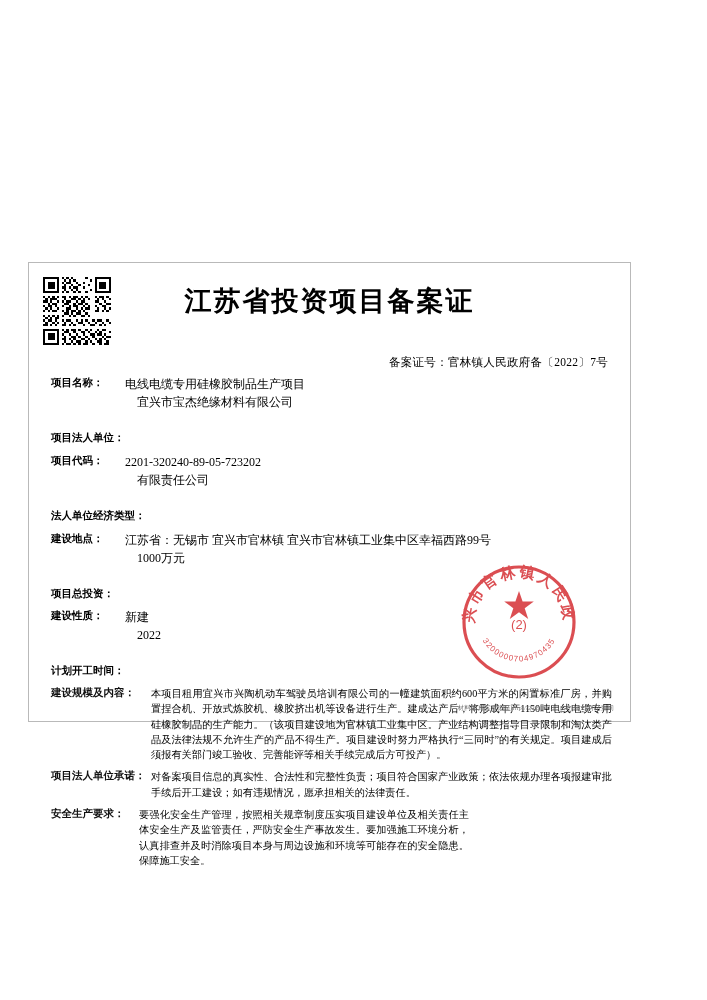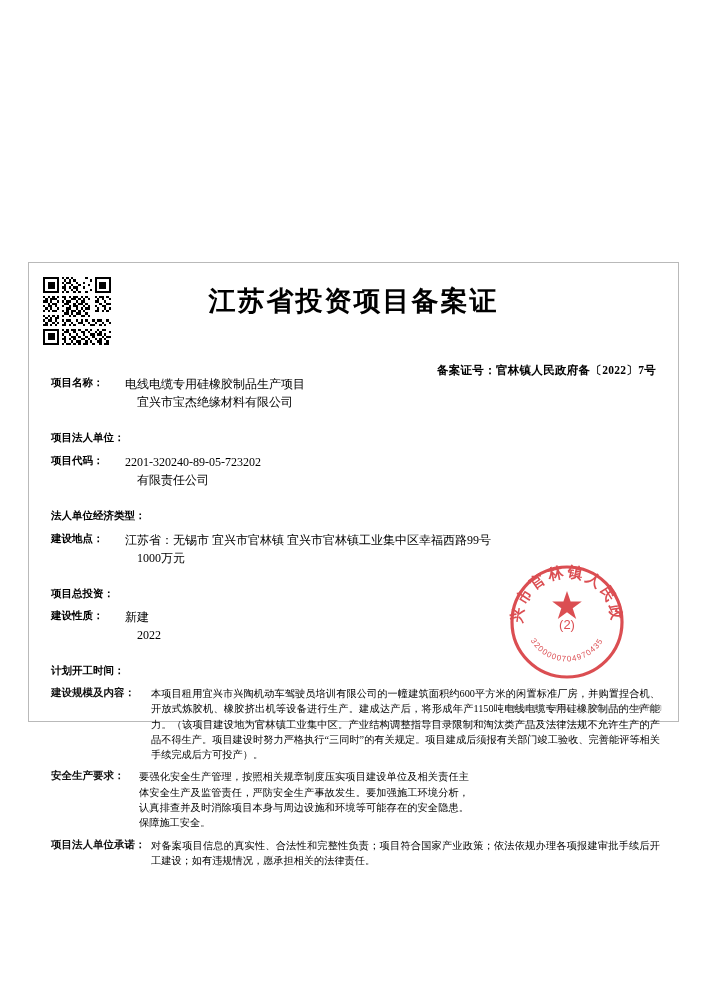--- a/index.html
+++ b/index.html
@@ -14,21 +14,21 @@
   .page{
     position:absolute;
     left:0;top:0;
     width:707px;height:1000px;
   }
   
   .cert{
     position:absolute;
     left:28px;
     top:262px;
-    width:651px;
+    width:603px;
     height:460px;
     border:1px solid #b9b9b9;
     background:#fff;
     box-sizing:border-box;
   }
   
   .qr{
     position:absolute;
     left:14px;top:14px;
     width:68px;height:68px;
@@ -44,25 +44,24 @@
     font-family:"Liberation Serif", serif;
     font-weight:bold;
     font-size:27px;
     letter-spacing:2px;
     color:#000;
   }
   
   .recordno{
     position:absolute;
     right:22px;
-    top:100px;
+    top:92px;
     font-size:11.5px;
     color:#000;
     letter-spacing:0.3px;
-    font-weight:bold;
   }
   
   .tbl{
     position:absolute;
     left:22px;
     right:18px;
     top:112px;
     font-size:10.5px;
     line-height:1.5;
   }
@@ -426,27 +425,27 @@
           <div class="val">2022</div>
         </div>
       </div>
 
       <div class="blockrow">
         <div class="lbl-block wide">建设规模及内容：</div>
         <div class="para">本项目租用宜兴市兴陶机动车驾驶员培训有限公司的一幢建筑面积约600平方米的闲置标准厂房，并购置捏合机、开放式炼胶机、橡胶挤出机等设备进行生产。建成达产后，将形成年产1150吨电线电缆专用硅橡胶制品的生产能力。（该项目建设地为官林镇工业集中区。产业结构调整指导目录限制和淘汰类产品及法律法规不允许生产的产品不得生产。项目建设时努力严格执行“三同时”的有关规定。项目建成后须报有关部门竣工验收、完善能评等相关手续完成后方可投产）。</div>
       </div>
 
       <div class="blockrow">
+        <div class="lbl-block wide">项目法人单位承诺：</div>
+        <div class="para">对备案项目信息的真实性、合法性和完整性负责；项目符合国家产业政策；依法依规办理各项报建审批手续后开工建设；如有违规情况，愿承担相关的法律责任。</div>
+      </div>
+
+      <div class="blockrow">
         <div class="lbl-block">安全生产要求：</div>
         <div class="para narrow">要强化安全生产管理，按照相关规章制度压实项目建设单位及相关责任主体安全生产及监管责任，严防安全生产事故发生。要加强施工环境分析，认真排查并及时消除项目本身与周边设施和环境等可能存在的安全隐患。保障施工安全。</div>
-      </div>
-
-      <div class="blockrow">
-        <div class="lbl-block wide">项目法人单位承诺：</div>
-        <div class="para">对备案项目信息的真实性、合法性和完整性负责；项目符合国家产业政策；依法依规办理各项报建审批手续后开工建设；如有违规情况，愿承担相关的法律责任。</div>
       </div>
 
     </div>
 
 
     <div class="seal">
       <svg width="118" height="118" viewBox="0 0 118 118">
         <defs>
           <path id="arcpath" d="M 59,113 m 0,0 A 54,54 0 1 1 59.1,113" fill="none"></path>
           <path id="arctop" d="M 14,59 A 45,45 0 0 1 104,59" fill="none"></path>

